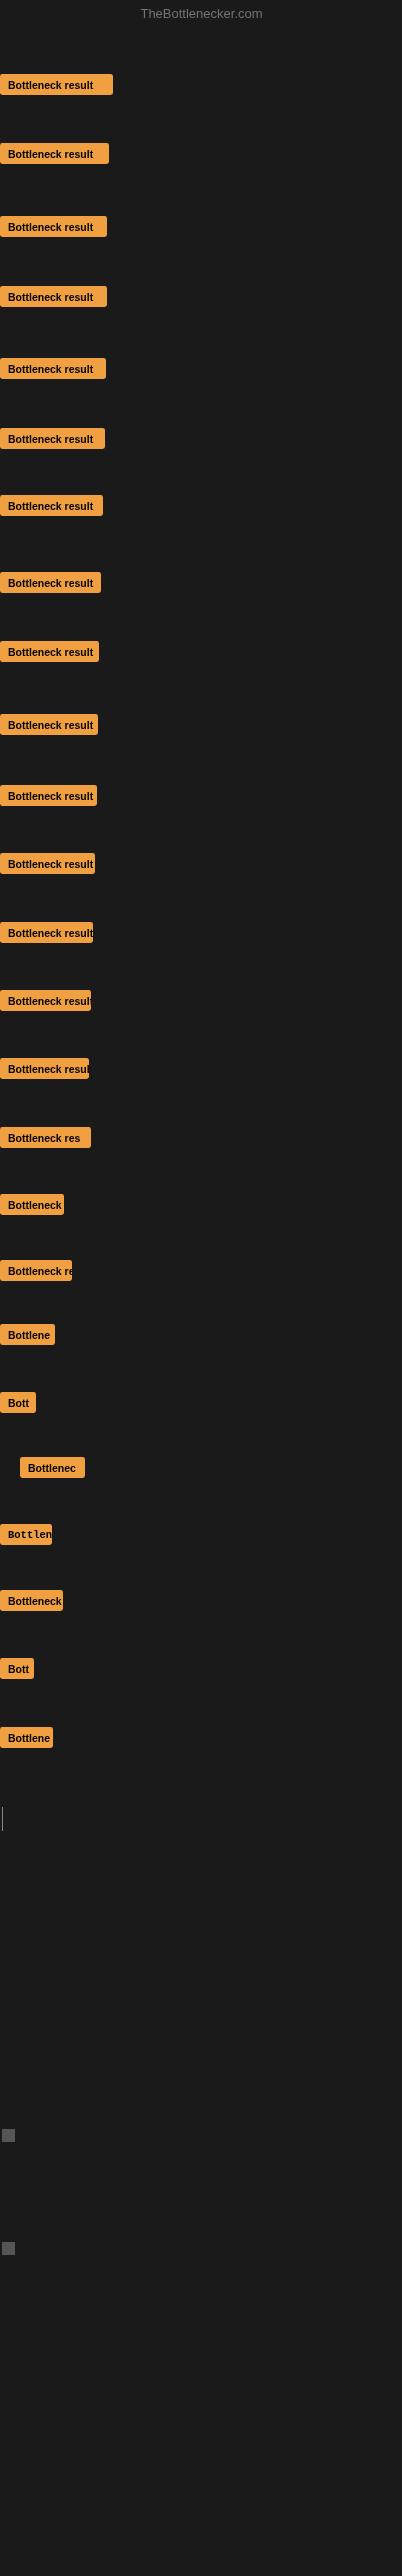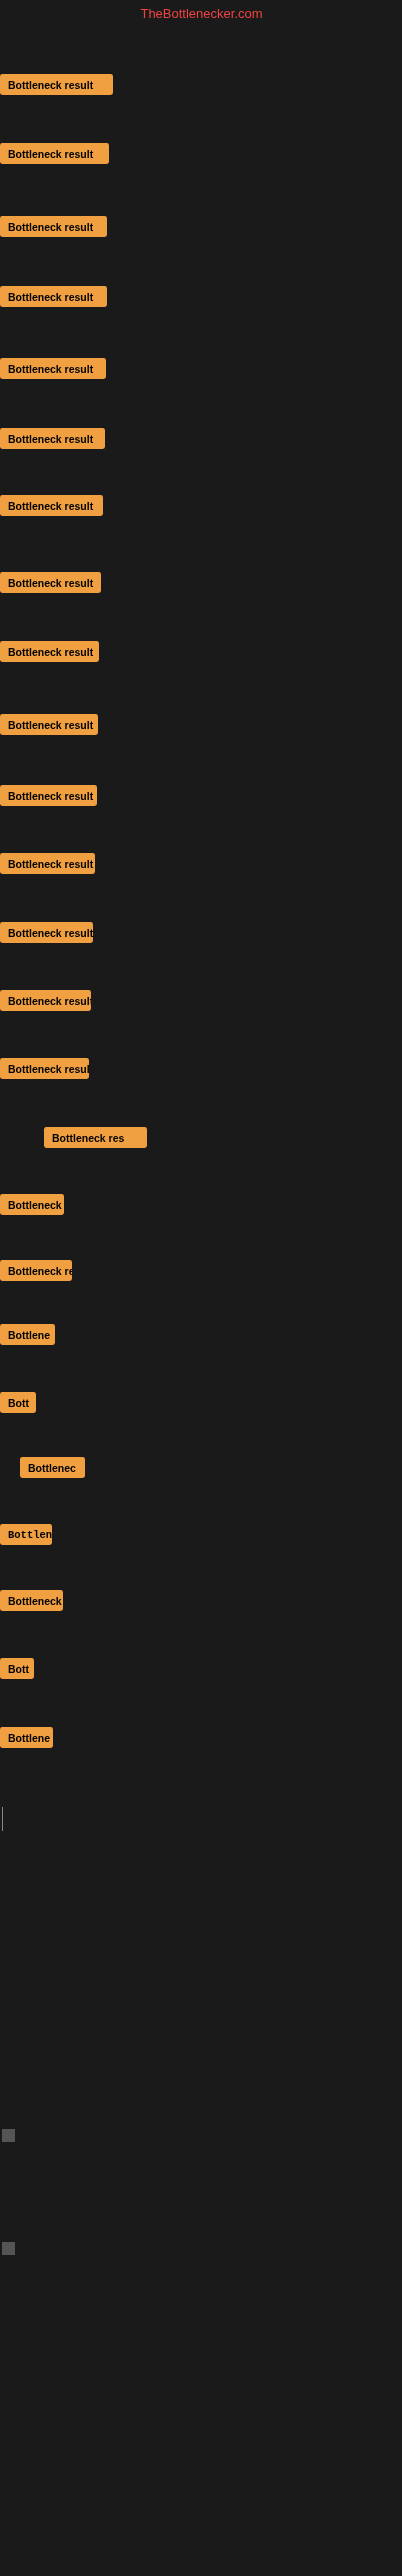--- a/index.html
+++ b/index.html
@@ -11,21 +11,21 @@
     body {
       width: 403px;
       min-height: 2576px;
       background-color: #1a1a1a;
       font-family: Arial, sans-serif;
       position: relative;
     }
 
     .site-title {
       text-align: center;
-      color: #ef4444;
+      color: #737373;
       font-size: 13px;
       padding: 6.4px 0;
       background-color: #1a1a1a;
     }
 
     .bottleneck-bar {
       display: inline-block;
       background-color: #f0a040;
       color: #000000;
       font-size: 10.5px;
@@ -73,21 +73,21 @@
     <div class="bar-row" style="top: 400px; left: 0px;"><div class="bottleneck-bar" style="width: 105px;">Bottleneck result</div></div>
     <div class="bar-row" style="top: 467px; left: 0px;"><div class="bottleneck-bar" style="width: 103px;">Bottleneck result</div></div>
     <div class="bar-row" style="top: 544px; left: 0px;"><div class="bottleneck-bar" style="width: 101px;">Bottleneck result</div></div>
     <div class="bar-row" style="top: 613px; left: 0px;"><div class="bottleneck-bar" style="width: 99px;">Bottleneck result</div></div>
     <div class="bar-row" style="top: 686px; left: 0px;"><div class="bottleneck-bar" style="width: 98px;">Bottleneck result</div></div>
     <div class="bar-row" style="top: 757px; left: 0px;"><div class="bottleneck-bar" style="width: 97px;">Bottleneck result</div></div>
     <div class="bar-row" style="top: 825px; left: 0px;"><div class="bottleneck-bar" style="width: 95px;">Bottleneck result</div></div>
     <div class="bar-row" style="top: 894px; left: 0px;"><div class="bottleneck-bar" style="width: 93px;">Bottleneck result</div></div>
     <div class="bar-row" style="top: 962px; left: 0px;"><div class="bottleneck-bar" style="width: 91px;">Bottleneck result</div></div>
     <div class="bar-row" style="top: 1030px; left: 0px;"><div class="bottleneck-bar" style="width: 89px;">Bottleneck result</div></div>
-    <div class="bar-row" style="top: 1099px; left: 0px;"><div class="bottleneck-bar" style="width: 103px; margin-left: 44px;">Bottleneck res</div></div>
+    <div class="bar-row" style="top: 1099px; left: 0px;"><div class="bottleneck-bar" style="width: 91px;">Bottleneck res</div></div>
     <div class="bar-row" style="top: 1166px; left: 0px;"><div class="bottleneck-bar" style="width: 64px;">Bottleneck</div></div>
     <div class="bar-row" style="top: 1232px; left: 0px;"><div class="bottleneck-bar" style="width: 72px; text-align: center;">Bottleneck re</div></div>
     <div class="bar-row" style="top: 1296px; left: 0px;"><div class="bottleneck-bar" style="width: 55px;">Bottlene</div></div>
     <div class="bar-row" style="top: 1364px; left: 0px;"><div class="bottleneck-bar" style="width: 36px;">Bott</div></div>
     <div class="bar-row" style="top: 1429px; left: 0px;"><div class="bottleneck-bar" style="width: 65px; margin-left: 20px;">Bottlenec</div></div>
     <div class="bar-row" style="top: 1496px; left: 0px;"><div class="bottleneck-bar" style="width: 52px; font-family: Liberation Mono, monospace;">Bottlen</div></div>
     <div class="bar-row" style="top: 1562px; left: 0px;"><div class="bottleneck-bar" style="width: 63px;">Bottleneck</div></div>
     <div class="bar-row" style="top: 1630px; left: 0px;"><div class="bottleneck-bar" style="width: 34px;">Bott</div></div>
     <div class="bar-row" style="top: 1699px; left: 0px;"><div class="bottleneck-bar" style="width: 53px;">Bottlene</div></div>
     <div class="cursor-line" style="top: 1779px; height: 24px;"></div>

